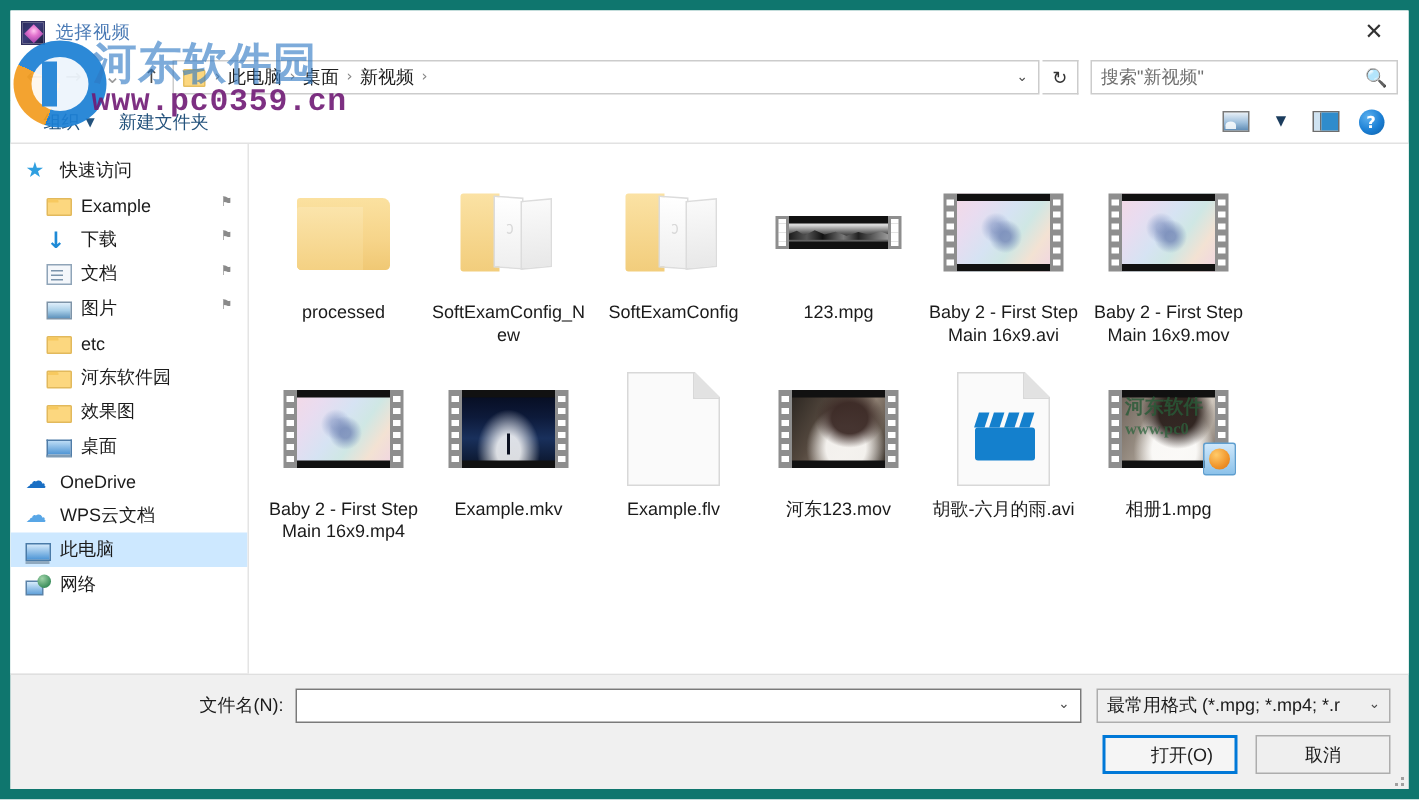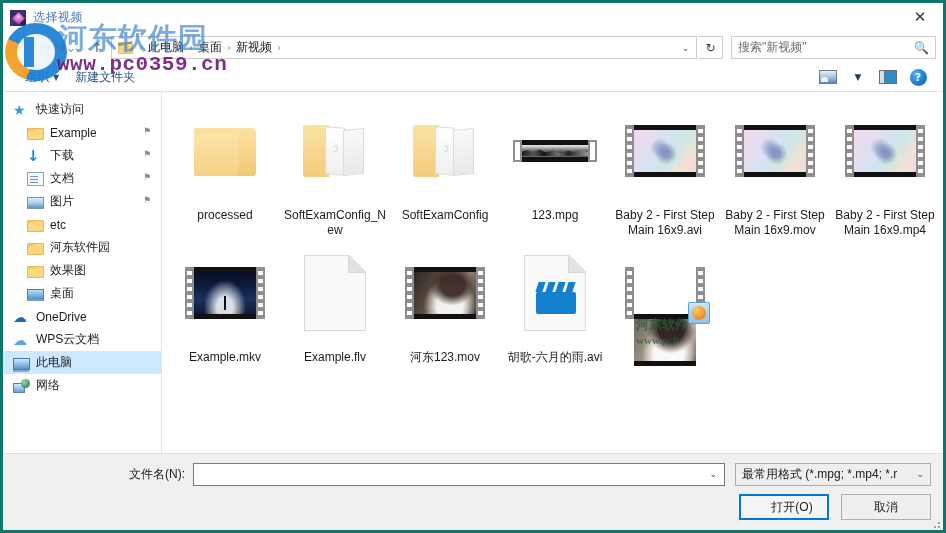--- a/index.html
+++ b/index.html
@@ -7,21 +7,21 @@
   body {
     width: 946px; height: 533px;
     font-family: "Liberation Sans", "DejaVu Sans", sans-serif;
     font-size: 12px;
     background: #ffffff;
     overflow: hidden;
     position: relative;
   }
   #dialog {
     position: absolute; left:0; top:0; width:946px; height:533px;
-    border: 3px solid #0f766e;
+    border: 7px solid #0f766e;
     background: #ffffff;
     display: flex; flex-direction: column;
   }
 
   
   #titlebar {
     height: 29px; min-height:29px;
     background:#ffffff;
     display:flex; align-items:center;
     position: relative;
@@ -154,21 +154,21 @@
     background:radial-gradient(circle at 35% 30%,#9fd3a8 0%,#3d8f5e 70%);}
 
   
   #filearea { flex:1; position:relative; background:#ffffff; padding:12px 0 0 8px; overflow:hidden; }
   #grid { display:flex; flex-wrap:wrap; align-content:flex-start; }
   .file-item {
     width:110px; padding:4px 2px 8px 2px; display:flex; flex-direction:column;
     align-items:center; text-align:center;
   }
   .thumb-wrap { height:86px; display:flex; align-items:center; justify-content:center; }
-  .file-name { font-size:12px; color:#1b1b1b; line-height:15px; margin-top:14px; word-wrap:break-word; width:104px; }
+  .file-name { font-size:12px; color:#1b1b1b; line-height:15px; margin-top:3px; word-wrap:break-word; width:104px; }
 
   
   .big-folder { width:62px; height:50px; position:relative; }
   .big-folder .bf-back {
     position:absolute; left:0; top:2px; width:62px; height:48px;
     background:linear-gradient(180deg,#fbe1a0 0%,#f6d489 60%,#f0c874 100%);
     border-radius:2px 5px 3px 3px;
   }
   .big-folder .bf-front {
     position:absolute; left:0; top:8px; width:44px; height:42px;
@@ -262,21 +262,20 @@
       radial-gradient(ellipse at 62% 36%, rgba(60,42,38,.95) 0 22%, rgba(60,42,38,0) 42%),
       radial-gradient(ellipse at 58% 74%, rgba(250,248,245,.95) 0 26%, rgba(250,248,245,0) 52%),
       linear-gradient(120deg,#2a2520 0%,#55493f 35%,#8d7f72 65%,#3a332c 100%);
   }
   .lady2{
     background:
       radial-gradient(ellipse at 60% 30%, rgba(40,28,24,.95) 0 24%, rgba(40,28,24,0) 46%),
       radial-gradient(ellipse at 56% 78%, rgba(252,251,249,.97) 0 30%, rgba(252,251,249,0) 55%),
       linear-gradient(120deg,#6d6259 0%,#a0968b 40%,#cfc7bd 70%,#6b6057 100%);
     position:relative;
-    margin-top:47px;
   }
   .lady2 .wm1,.lady2 .wm2{
     position:absolute;left:2px;color:rgba(46,100,62,.75);font-weight:bold;
     font-family:"Liberation Serif",serif; white-space:nowrap;
   }
   .lady2 .wm1{top:2px;font-size:13px;color:rgba(40,90,55,.8);}
   .lady2 .wm2{top:20px;font-size:11px;}
   .mpg-gray{
     background:linear-gradient(180deg,#f2f2f2 0%,#d8d8d8 28%,#6f6f6f 48%,#2f2f2f 62%,#cfcfcf 100%);
     position:relative;

